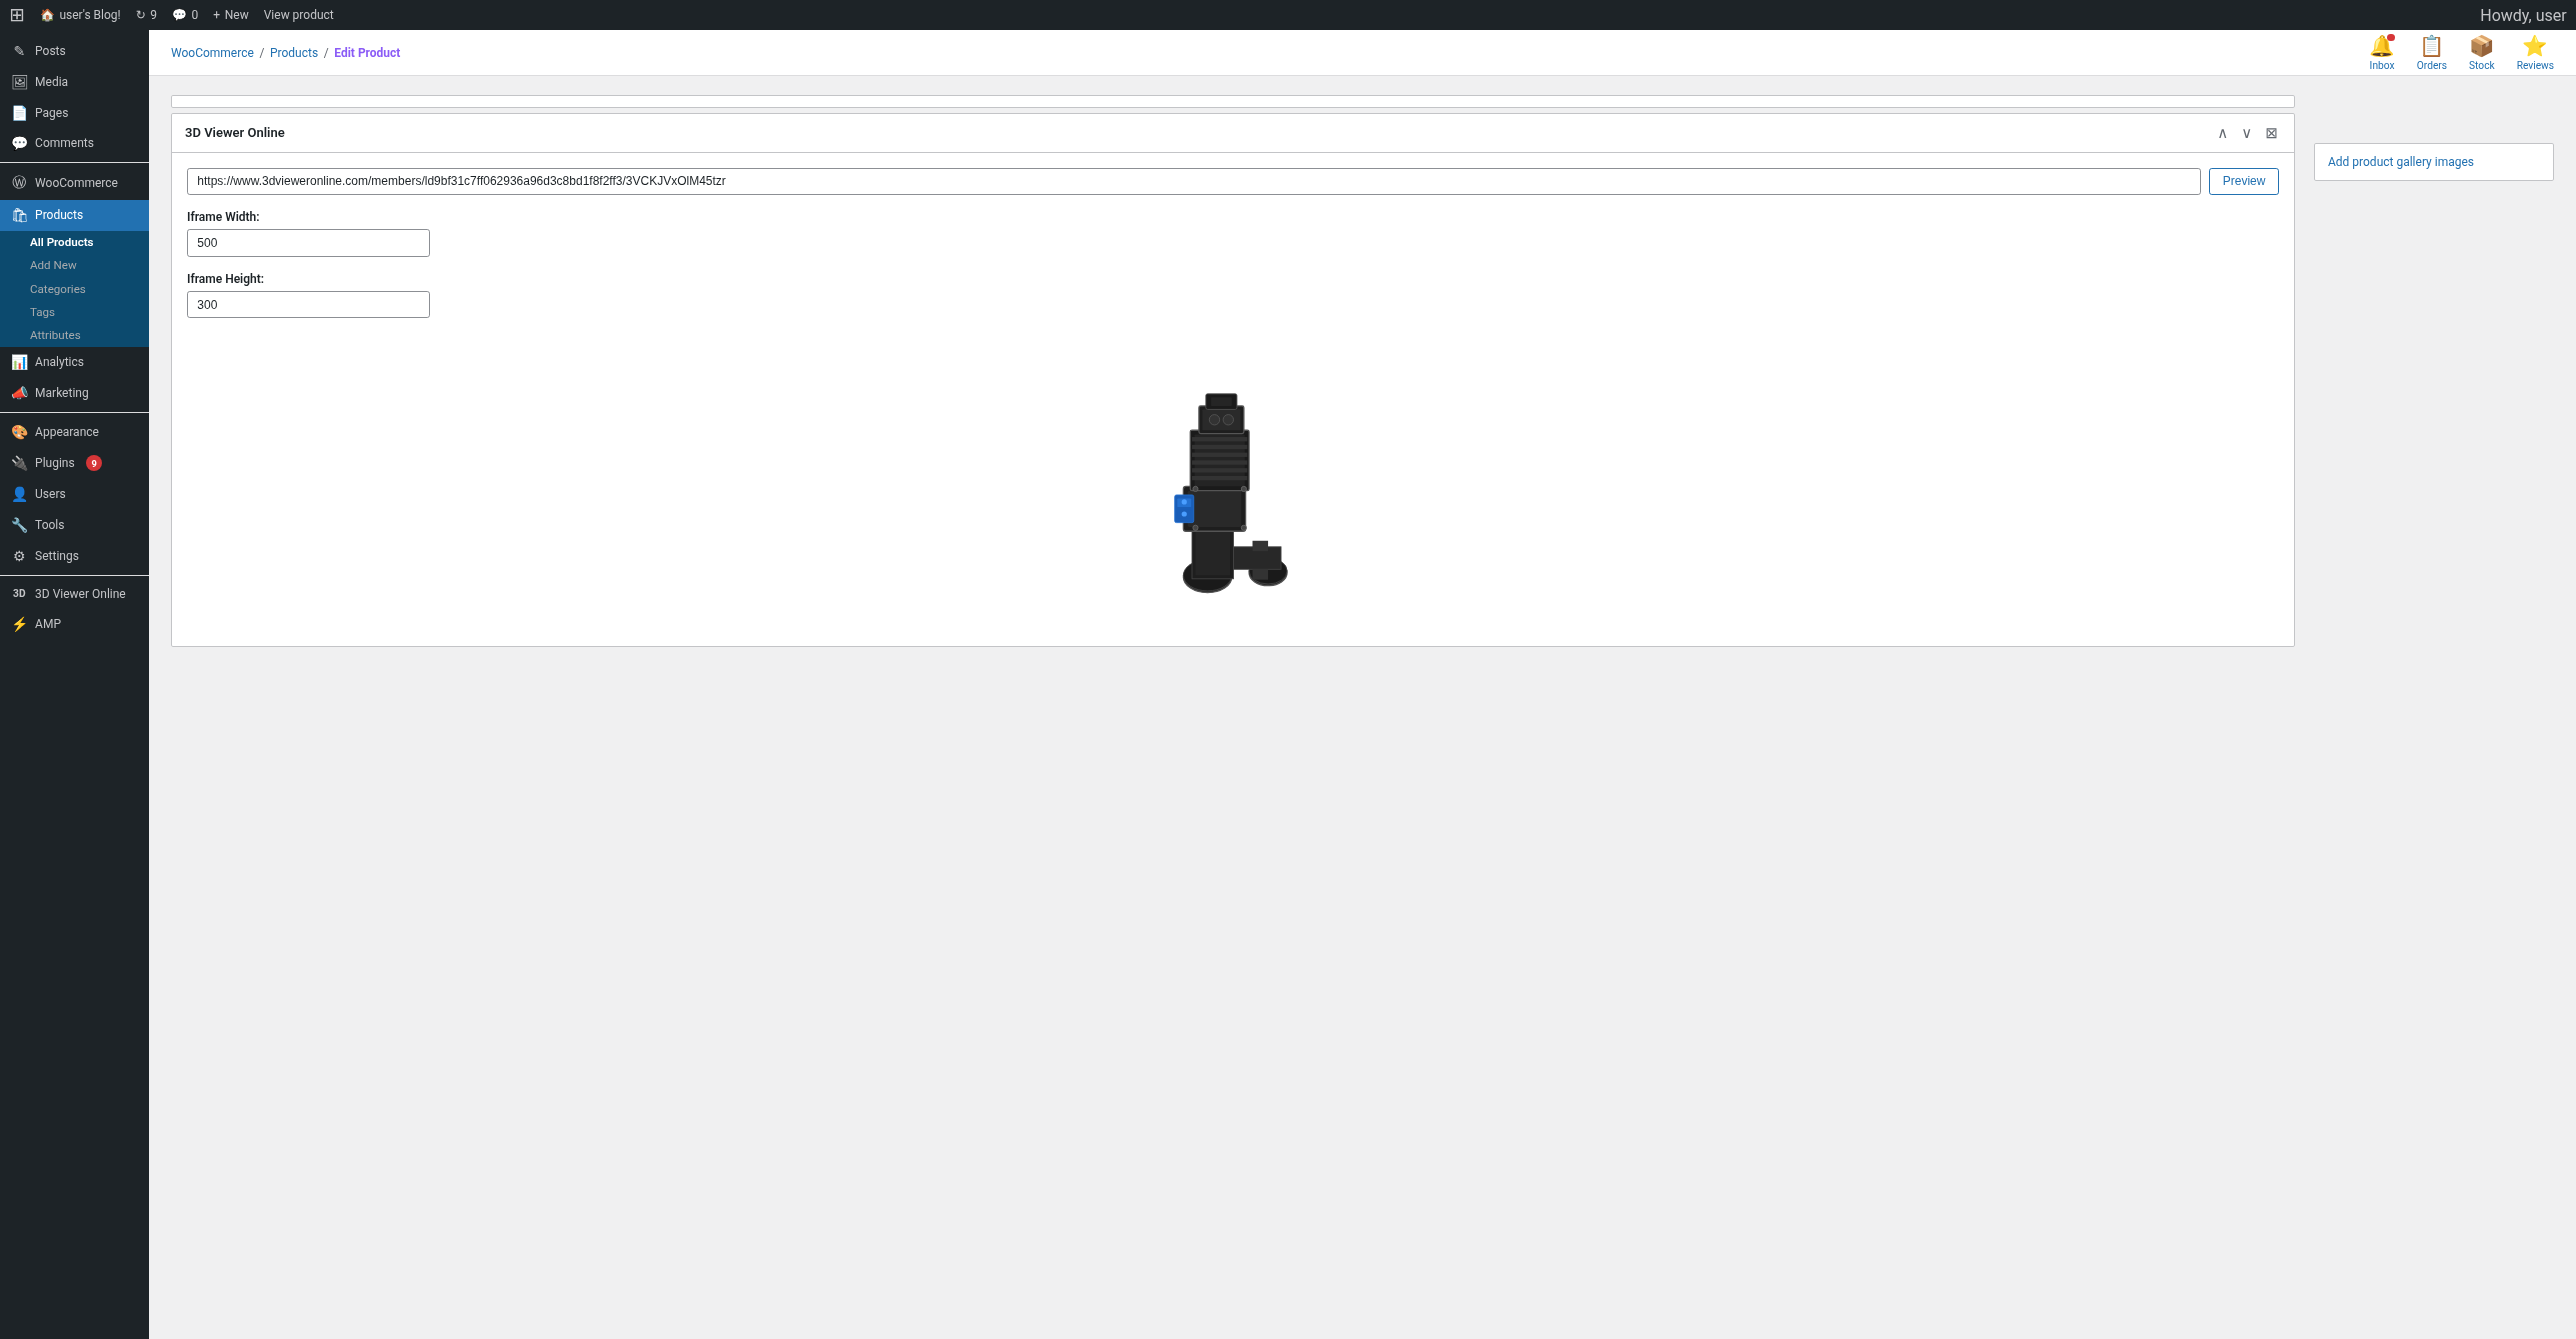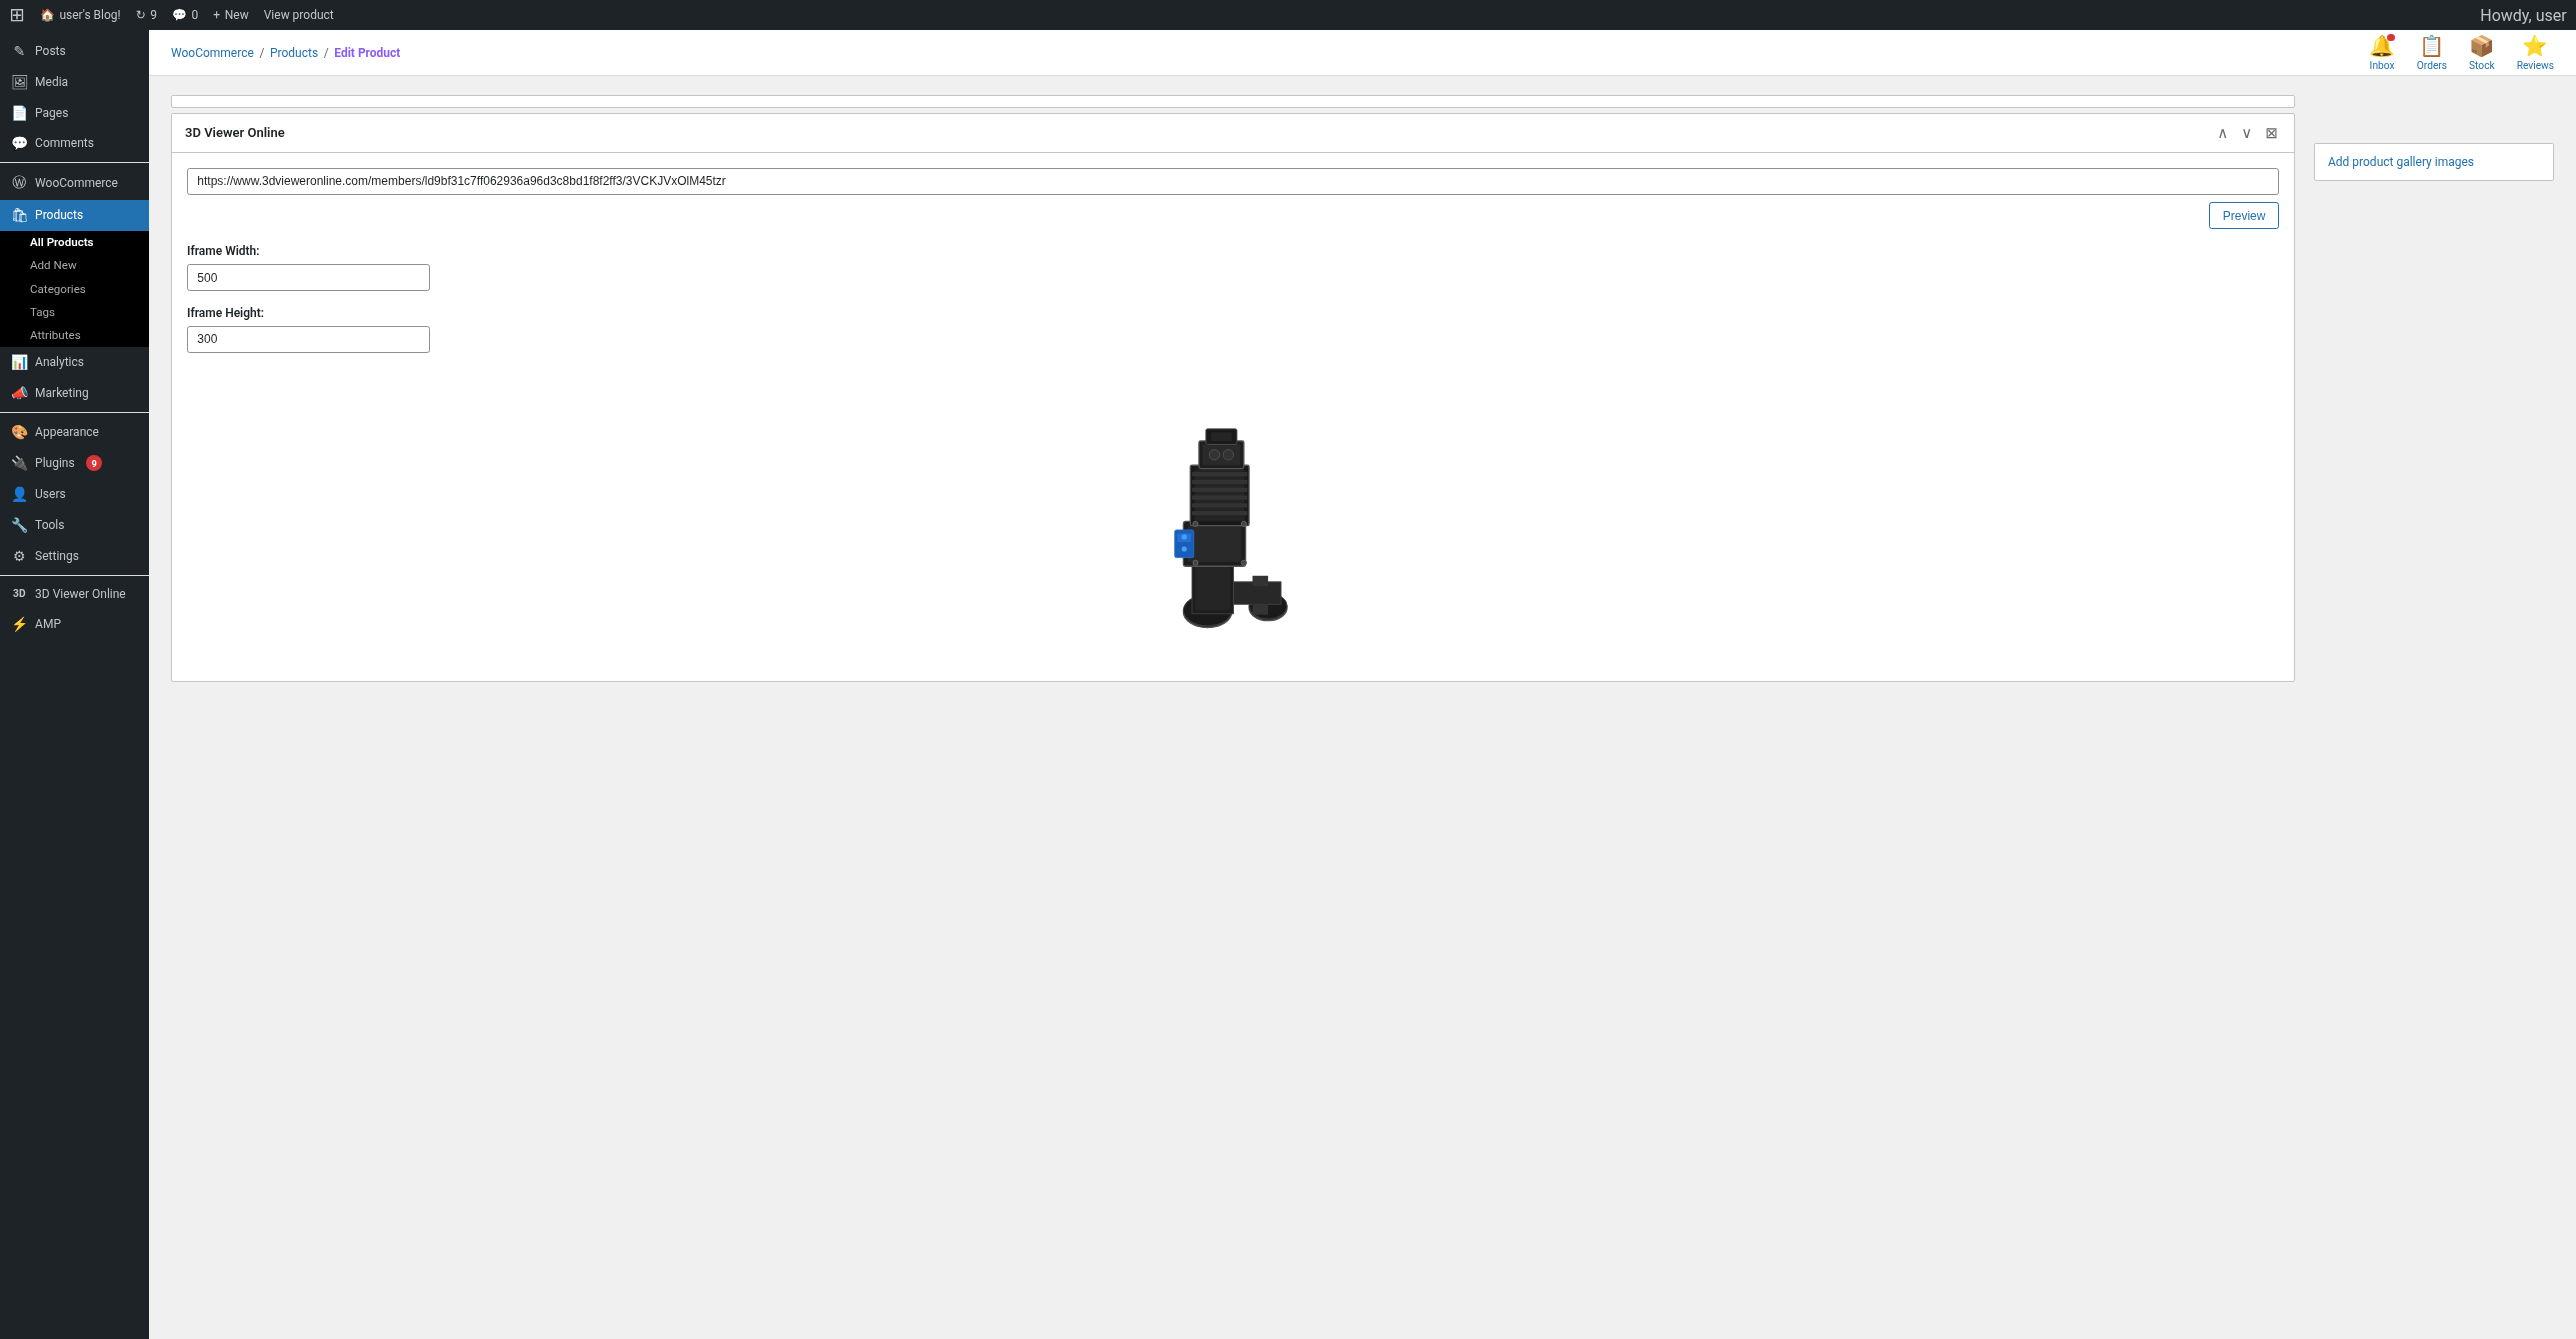--- a/index.html
+++ b/index.html
@@ -34,21 +34,21 @@
     }
     .sidebar-section { padding: 5.6px 0; }
     .sidebar-item {
       display: flex; align-items: center; gap: 7.4px;
       padding: 7.4px 11px; color: #c3c4c7; cursor: pointer;
       font-size: 12px; text-decoration: none;
     }
     .sidebar-item.active { background: #2271b1; color: #fff; }
     .sidebar-item.active-parent { color: #fff; }
     .sidebar-item .icon { width: 16.7px; text-align: center; font-size: 14px; flex-shrink: 0; }
-    .sidebar-sub { padding-left: 0; background: #000000; }
+    .sidebar-sub { padding-left: 0; background: #0c4a6e; }
     .sidebar-sub .sidebar-item {
       padding: 4.6px 11px 4.6px 30px; font-size: 11.6px; color: #a7aaad;
     }
     .sidebar-sub .sidebar-item.active { background: transparent; color: #fff; font-weight: 600; }
     .plugins-badge {
       background: #d63638; color: #fff; border-radius: 50%;
       min-width: 16.7px; height: 16.7px; display: inline-flex; align-items: center;
       justify-content: center; font-size: 9.3px; font-weight: bold; margin-left: 3.7px;
     }
 
@@ -111,21 +111,21 @@
     .metabox-body { padding: 15px; }
 
     .field-group { margin-bottom: 15px; }
     .field-label { display: block; font-weight: 600; margin-bottom: 5.6px; color: #1d2327; }
     .field-input {
       width: 100%; padding: 5.6px 9.3px; border: 0.9px solid #8c8f94;
       border-radius: 2.8px; font-size: 12px; color: #1d2327;
       background: #fff;
     }
 
-    .url-row { display: flex; gap: 7.4px; align-items: flex-end; flex-direction: column; }
+    .url-row { display: flex; gap: 7.4px; align-items: flex-start; }
     .url-row .field-input { flex: 1; }
 
     .btn-preview {
       padding: 5.6px 13px; background: #fff; border: 0.9px solid #2271b1;
       color: #2271b1; border-radius: 2.8px; cursor: pointer; font-size: 12px;
       white-space: nowrap;
     }
 
     .iframe-width-input { width: 243px; }
 

